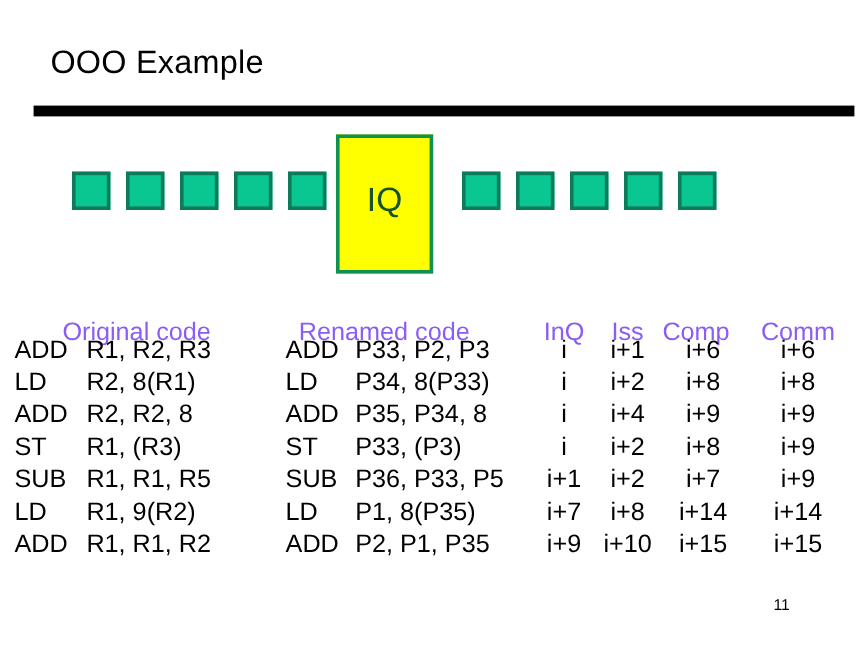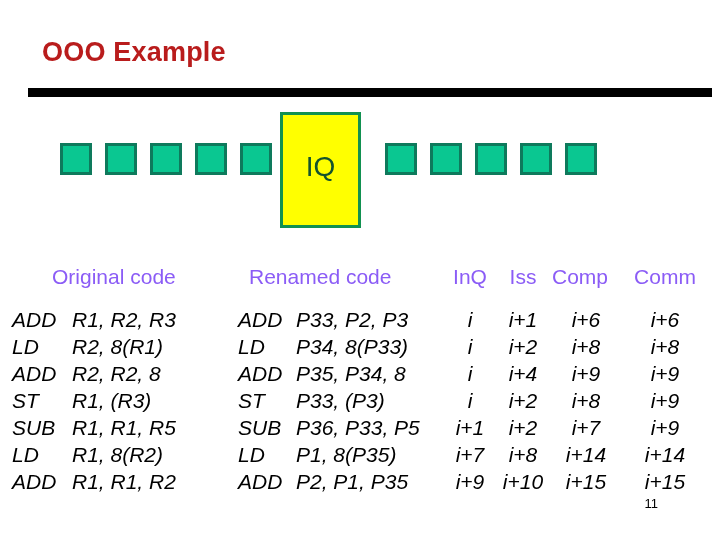--- a/index.html
+++ b/index.html
@@ -16,23 +16,23 @@
     font-family: "Liberation Sans", sans-serif;
     color: #000000;
   }
 
   
   #slide-title {
     position: absolute;
     left: 42px;
     top: 37px;
     font-size: 27px;
-    font-weight: bold;
+    font-weight: normal;
     letter-spacing: 0.2px;
-    color: #b91c1c;
+    color: #000000;
     white-space: nowrap;
   }
 
   
   #title-rule {
     position: absolute;
     left: 28px;
     top: 88px;
     width: 684px;
     height: 9px;
@@ -94,24 +94,23 @@
   }
   #hdr-original { left: 52px; }
   #hdr-renamed  { left: 249px; }
   #hdr-inq      { left: 446px; width: 48px; text-align: center; }
   #hdr-iss      { left: 500px; width: 46px; text-align: center; }
   #hdr-comp     { left: 552px; width: 68px; text-align: left; }
   #hdr-comm     { left: 628px; width: 74px; text-align: center; }
 
   .rows {
     position: absolute;
-    top: 43px;
+    top: 15px;
     left: 0;
     width: 668px;
-    font-style: italic;
   }
   .row {
     position: relative;
     height: 27px;
   }
   .c-op1   { position: absolute; left: 12px;  }
   .c-args1 { position: absolute; left: 72px; text-align: center;  }
   .c-op2   { position: absolute; left: 238px; }
   .c-args2 { position: absolute; left: 296px; }
   .c-inq   { position: absolute; left: 446px; width: 48px; text-align: center; }
@@ -206,21 +205,21 @@
         <span class="c-args1">R1, R1, R5</span>
         <span class="c-op2">SUB</span>
         <span class="c-args2">P36, P33, P5</span>
         <span class="c-inq">i+1</span>
         <span class="c-iss">i+2</span>
         <span class="c-comp">i+7</span>
         <span class="c-comm">i+9</span>
       </div>
       <div class="row">
         <span class="c-op1">LD</span>
-        <span class="c-args1">R1, 8(R2)</span>
+        <span class="c-args1">R1, 9(R2)</span>
         <span class="c-op2">LD</span>
         <span class="c-args2">P1, 8(P35)</span>
         <span class="c-inq">i+7</span>
         <span class="c-iss">i+8</span>
         <span class="c-comp">i+14</span>
         <span class="c-comm">i+14</span>
       </div>
       <div class="row">
         <span class="c-op1">ADD</span>
         <span class="c-args1">R1, R1, R2</span>

